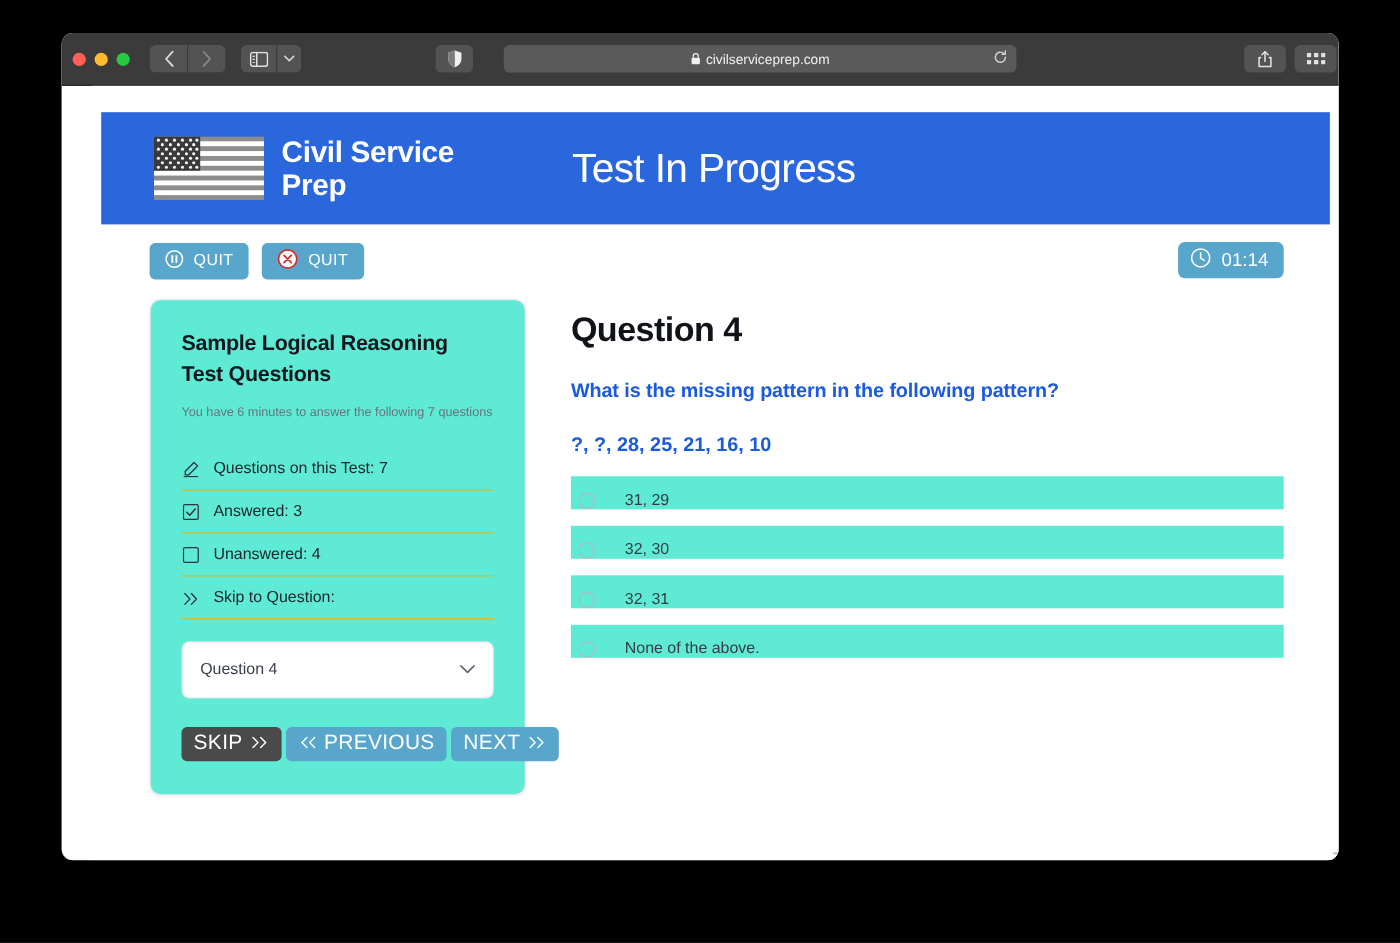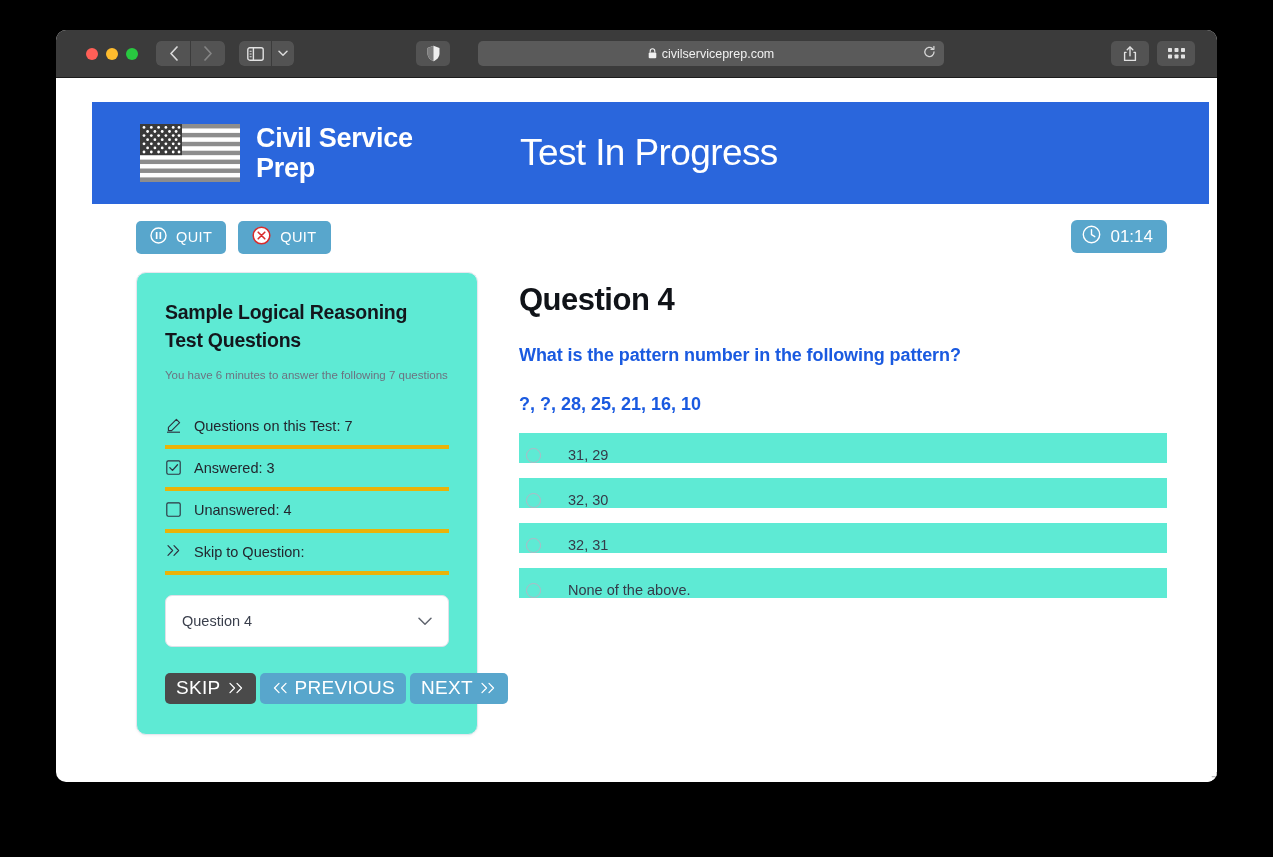--- a/index.html
+++ b/index.html
@@ -20,21 +20,21 @@
     background: #fff;
     box-shadow: 0 10px 40px rgba(0,0,0,.5);
   }
   .titlebar {
     position: relative;
     height: 48px;
     background: #3b3b3b;
     border-bottom: 1px solid #1c1c1c;
     display: flex;
     align-items: center;
-    padding: 0 22px;
+    padding: 0 2px;
   }
   .traffic { display: flex; gap: 8px; align-items: center; margin-left: 8px; }
   .tl { width: 12px; height: 12px; border-radius: 50%; }
   .tl.red { background: #ff5f57; }
   .tl.yellow { background: #febc2e; }
   .tl.green { background: #28c840; }
 
   .tb-btn {
     background: #535353;
     border-radius: 5px;
@@ -175,24 +175,24 @@
   }
   .card-sub {
     margin-top: 13px;
     font-size: 11.5px;
     color: #6c7280;
     line-height: 1.5;
   }
   .stats { margin-top: 22px; }
   .stat-row {
     display: flex;
-    align-items: flex-start;
+    align-items: flex-end;
     gap: 13px;
     padding: 11px 0;
-    border-bottom: 4px solid #eab308;
+    border-bottom: 1px solid #eab308;
     font-size: 14.5px;
     color: #23262e;
   }
   .stat-row .ic { width: 16px; display: flex; justify-content: center; color: #2e3340; }
   .select-box {
     margin-top: 20px;
     height: 52px;
     border: 1px solid #dfe0e8;
     border-radius: 7px;
     display: flex;
@@ -523,21 +523,21 @@
                     <path d="M2 1.4l4.5 4.6L2 10.6M9 1.4l4.5 4.6L9 10.6" stroke="#fff" stroke-width="1.3" fill="none" stroke-linecap="round" stroke-linejoin="round"></path>
                   </svg>
               </span>
             </button>
           </div>
         </div>
       </div>
 
       <div class="main-col">
         <div class="q-number">Question 4</div>
-        <div class="q-text">What is the pattern number in the following pattern?</div>
+        <div class="q-text">What is the missing pattern in the following pattern?</div>
         <div class="q-pattern">?, ?, 28, 25, 21, 16, 10</div>
 
         <div class="options">
           <div class="option">
             <span class="radio"></span>
             <span class="option-label">31, 29</span>
           </div>
           <div class="option">
             <span class="radio"></span>
             <span class="option-label">32, 30</span>

